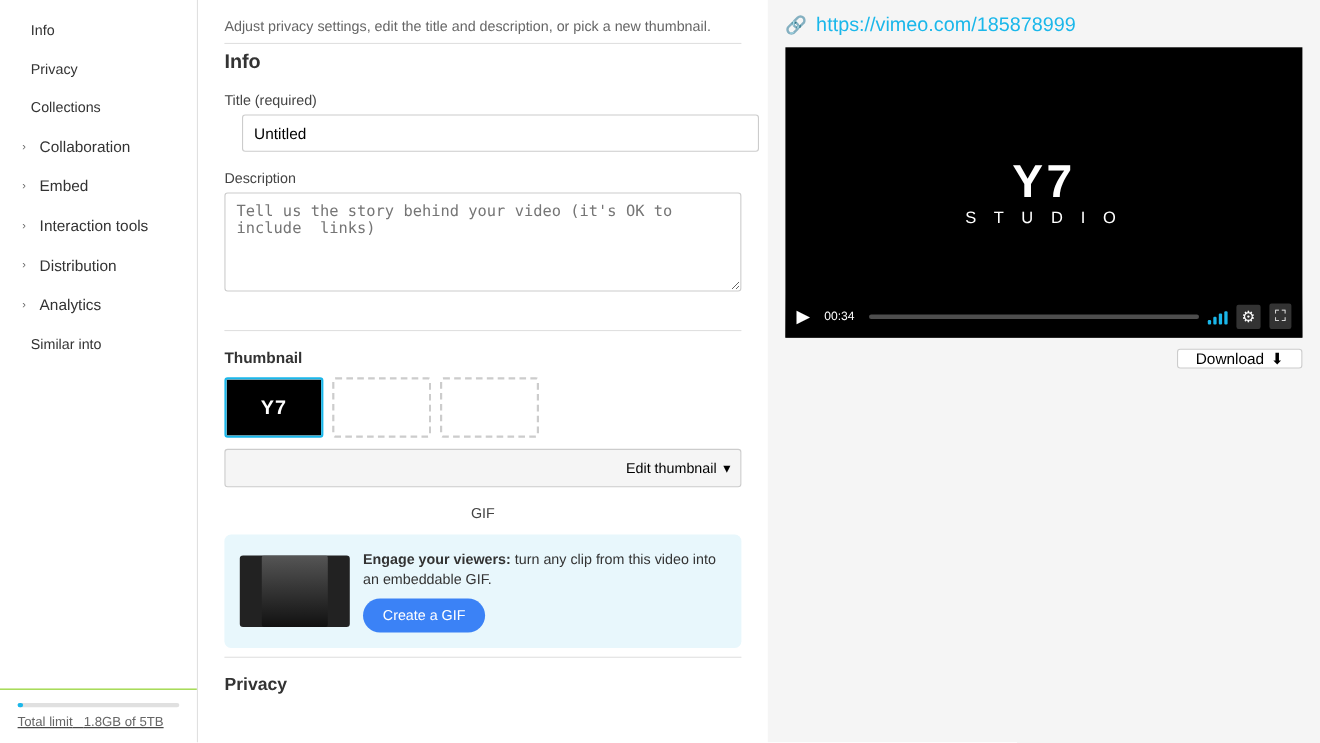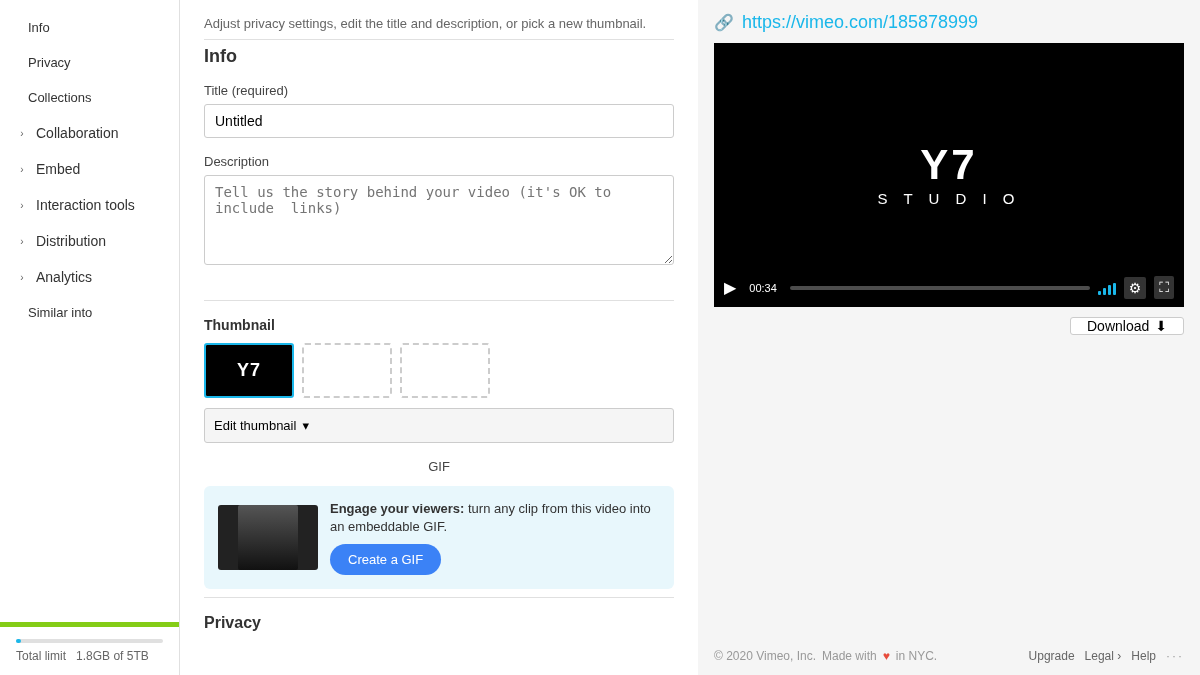--- a/index.html
+++ b/index.html
@@ -31,21 +31,22 @@
       height: 12px;
       display: inline-flex;
       align-items: center;
       justify-content: center;
       font-size: 10px;
       color: #666;
     }
     .sidebar-footer {
       margin-top: auto;
       padding: 12px 16px;
-      border-top: 5px solid #84cc16;
+      border-top: 1px solid #84cc16;
+      text-decoration: underline;
     }
     .progress-bar-bg {
       background: #e0e0e0;
       height: 4px;
       border-radius: 2px;
       margin-bottom: 6px;
     }
     .progress-bar-fill {
       background: #1ab7ea;
       height: 4px;
@@ -79,20 +80,21 @@
       margin-bottom: 6px;
     }
     .text-input {
       width: 100%;
       padding: 8px 10px;
       border: 1px solid #ccc;
       border-radius: 3px;
       font-size: 14px;
       margin-bottom: 16px;
       outline: none;
+      margin-left: 16px;
     }
     .textarea-input {
       width: 100%;
       padding: 8px 10px;
       border: 1px solid #ccc;
       border-radius: 3px;
       font-size: 14px;
       height: 90px;
       resize: vertical;
       margin-bottom: 16px;
@@ -140,21 +142,21 @@
     .edit-thumbnail-btn {
       width: 100%;
       padding: 9px;
       background: #f5f5f5;
       border: 1px solid #ccc;
       border-radius: 3px;
       cursor: pointer;
       font-size: 13px;
       display: flex;
       align-items: center;
-      justify-content: flex-start;
+      justify-content: flex-end;
       gap: 6px;
     }
 
     
     .gif-section {
       background: #e8f7fc;
       border-radius: 6px;
       padding: 14px;
       display: flex;
       gap: 12px;
@@ -467,30 +469,13 @@
     </div>
   </div>
 
   <div class="download-row">
     <button class="download-btn">
       <span>Download</span>
       <span>⬇</span>
     </button>
   </div>
 
-  <div class="right-footer">
-    <div class="footer-left">
-      <span>© 2020 Vimeo, Inc.</span>
-      <span>Made with</span>
-      <span class="heart">♥</span>
-      <span> in NYC.</span>
-    </div>
-    <div class="footer-right">
-      <a class="footer-link" href="#">Upgrade</a>
-      <a class="footer-link" href="#">
-        <span>Legal</span>
-        <span> ›</span>
-      </a>
-      <a class="footer-link" href="#">Help</a>
-      <span class="footer-dots">···</span>
-    </div>
-  </div>
 </div>
 
 </body></html>

